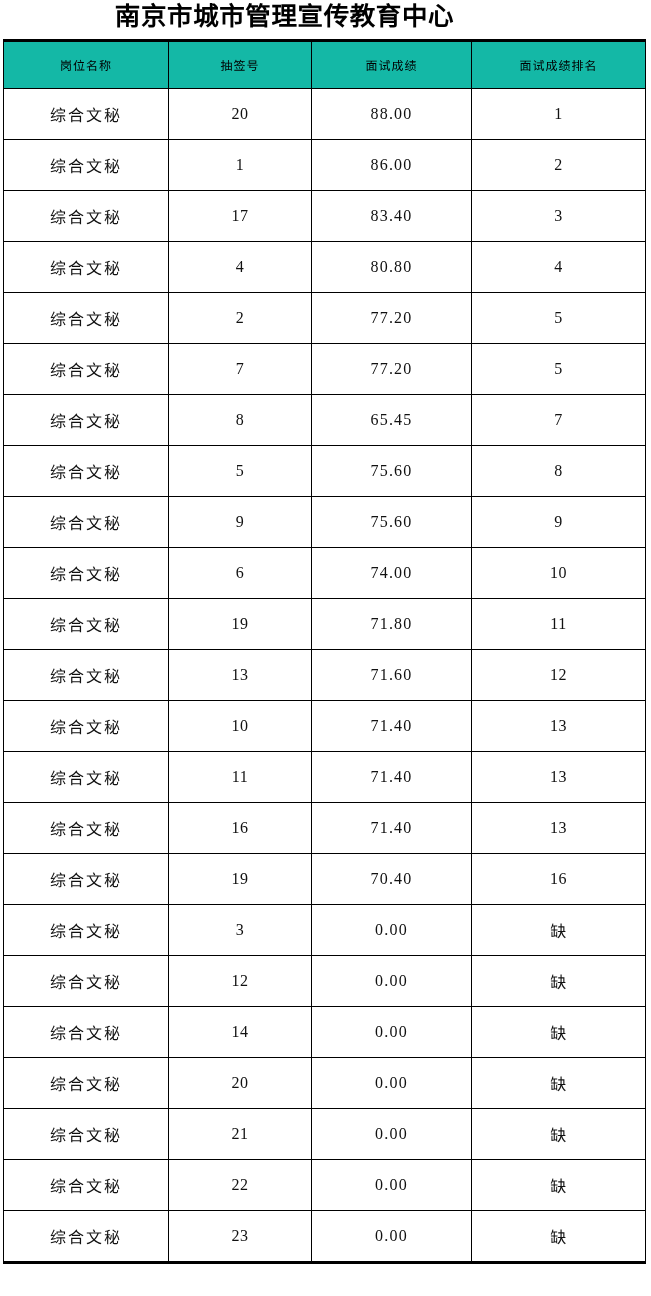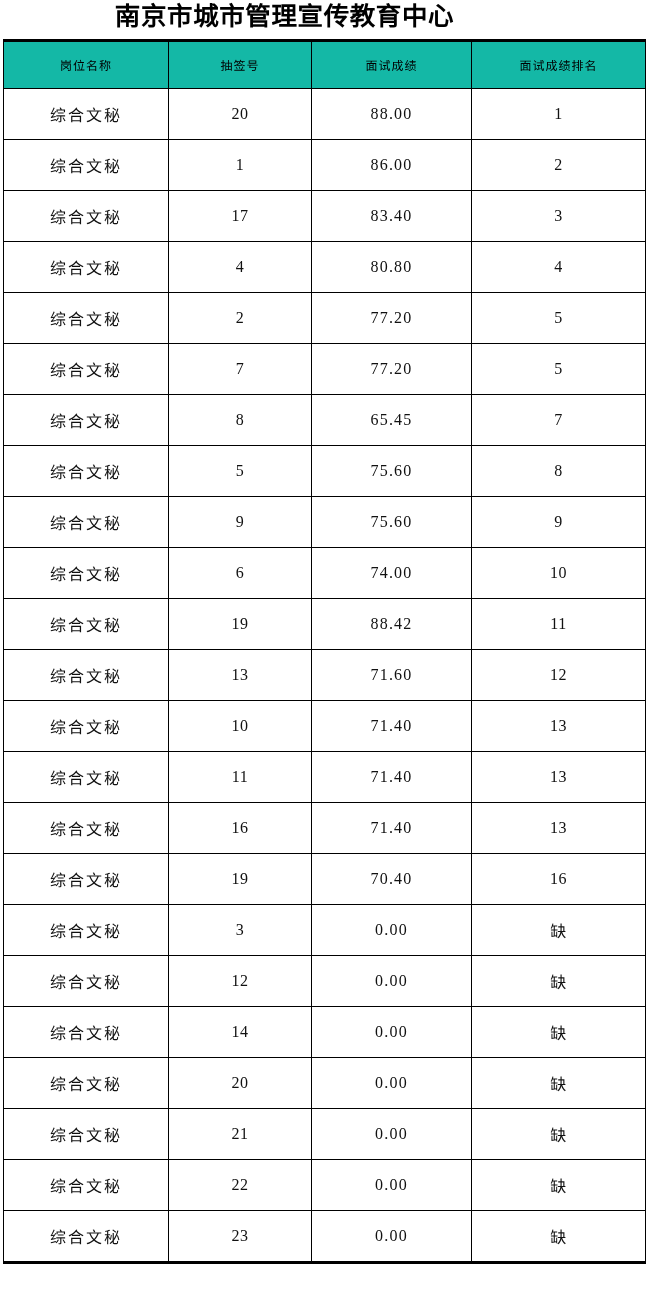--- a/index.html
+++ b/index.html
@@ -192,21 +192,21 @@
           </tr>
           <tr>
             <td class="post">综合文秘</td>
             <td class="num">6</td>
             <td class="score">74.00</td>
             <td class="rank">10</td>
           </tr>
           <tr>
             <td class="post">综合文秘</td>
             <td class="num">19</td>
-            <td class="score">88.42</td>
+            <td class="score">71.80</td>
             <td class="rank">11</td>
           </tr>
           <tr>
             <td class="post">综合文秘</td>
             <td class="num">13</td>
             <td class="score">71.60</td>
             <td class="rank">12</td>
           </tr>
           <tr>
             <td class="post">综合文秘</td>

